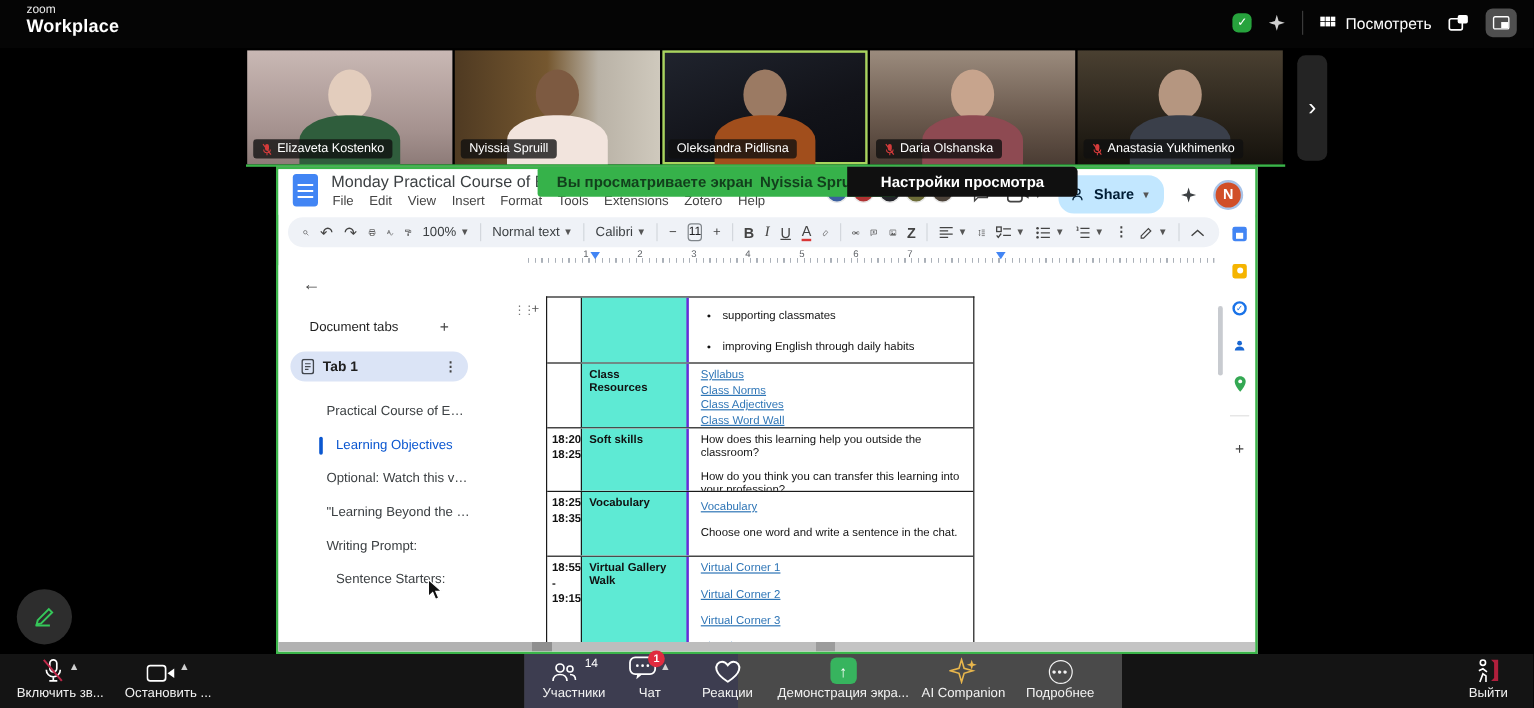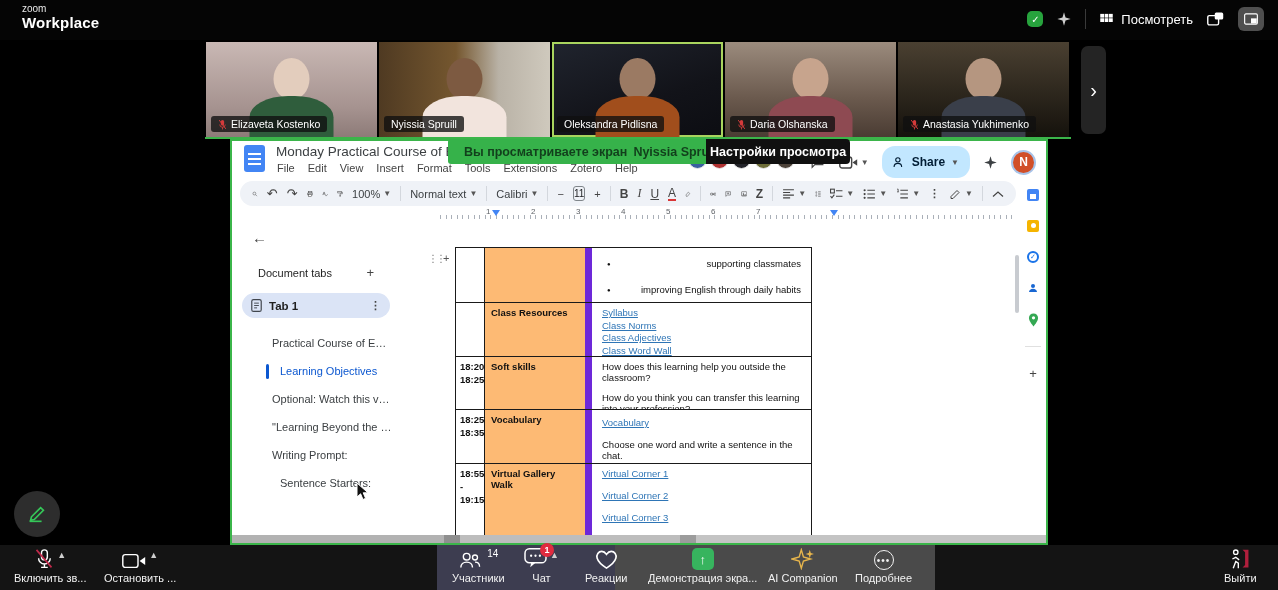--- a/index.html
+++ b/index.html
@@ -44,21 +44,21 @@
   .strip-line { position:absolute; left:205px; top:137px; width:866px; height:2px; background:#3bb54a; }
 
   
   .collabs { position:absolute; top:150px; display:flex; gap:3px; z-index:5; }
   .collab { width:19px; height:19px; border-radius:50%; border:1.5px solid #e8e8e8; }
   .view-banner { position:absolute; left:448px; top:139px; height:25px; z-index:6; background:#36b24a;
                  display:flex; align-items:center; gap:6px; padding:0 10px 0 16px; border-radius:3px 0 0 3px;
                  font-size:12.5px; font-weight:bold; color:#123f1c;text-align:right; }
   .view-settings { position:absolute; left:706px; top:139px; height:25px; z-index:7; background:#101010;
                    color:#fff; font-weight:bold; font-size:12.5px; display:flex; align-items:center;
-                   padding:0 4px; border-radius:0 4px 4px 0; }
+                   padding:0 28px; border-radius:0 4px 4px 0; }
 
   
   .doc-window { position:absolute; left:230px; top:139px; width:818px; height:406px; background:#fff;
                 border:2px solid #3bb54a; overflow:hidden; z-index:2; }
   .doc-header { position:absolute; left:0; top:0; right:0; height:38px; background:#fff; }
   .docs-file-icon { position:absolute; left:12px; top:4px; width:21px; height:27px; background:#4285f4;
                     border-radius:3px; }
   .docs-file-icon:after { content:""; position:absolute; left:4px; top:8px; width:13px; height:13px;
     background:repeating-linear-gradient(180deg,#fff 0 2px,transparent 2px 5px); }
   .doc-title { position:absolute; left:44px; top:3px; font-size:13.5px; color:#3c4043; white-space:nowrap; }
@@ -103,26 +103,26 @@
   .outline-item.active:before { content:""; position:absolute; left:34px; top:7px; width:3px; height:15px;
                                 background:#0b57d0; border-radius:2px; }
 
   .doc-main { position:absolute; left:168px; top:80px; right:26px; bottom:8px; background:#fff; overflow:hidden; }
   .tbl-handle { position:absolute; left:28px; top:32px; color:#777; font-size:10px; letter-spacing:-2px; }
   .tbl-plus { position:absolute; left:43px; top:31px; color:#555; font-size:11px; }
   .dtable { position:absolute; left:55px; top:26px; width:357px; border:1px solid #1a1a1a; border-bottom:none;
             font-size:9.5px; color:#111; }
   .drow { display:flex; border-bottom:1px solid #1a1a1a; overflow:hidden; }
   .c-time { width:28px; flex:none; padding:4px 2px 0 4px; font-weight:bold; line-height:1.35; }
-  .c-label { width:108px; flex:none; background:#fdba74; border-left:1px solid #1a1a1a; border-right:7px solid #6d28d9;
+  .c-label { width:90px; flex:none; background:#5eead4; border-left:1px solid #1a1a1a; border-right:2px solid #6d28d9;
              padding:4px 6px 0; font-weight:bold; }
   .c-content { flex:1; padding:4px 10px 0; }
   .doclink { color:#2e75b6; text-decoration:underline; }
   .dtable ul { list-style:none; padding:6px 0 0 18px; }
-  .dtable li { position:relative; margin-bottom:15px;text-align:right; }
+  .dtable li { position:relative; margin-bottom:15px; }
   .dtable li:before { content:"●"; font-size:6px; position:absolute; left:-13px; top:3px; }
   .doc-scrollbar { position:absolute; right:1px; top:34px; width:4px; height:58px; background:#c8cbd0; border-radius:2px; }
 
   .side-panel { position:absolute; right:0; top:40px; bottom:8px; width:26px; background:#fff;
                 display:flex; flex-direction:column; align-items:center; gap:19px; padding-top:8px; }
   .sp-div { width:16px; height:1px; background:#e0e0e0; }
   .sp-plus { font-size:13px; color:#444; }
   .icon-cal { width:12px; height:12px; background:#4285f4; border-radius:2px; position:relative; }
   .icon-cal:after { content:""; position:absolute; left:3px; top:5px; width:6px; height:5px; background:#fff; }
   .icon-keep { width:12px; height:12px; background:#f5b400; border-radius:2px; position:relative; }

